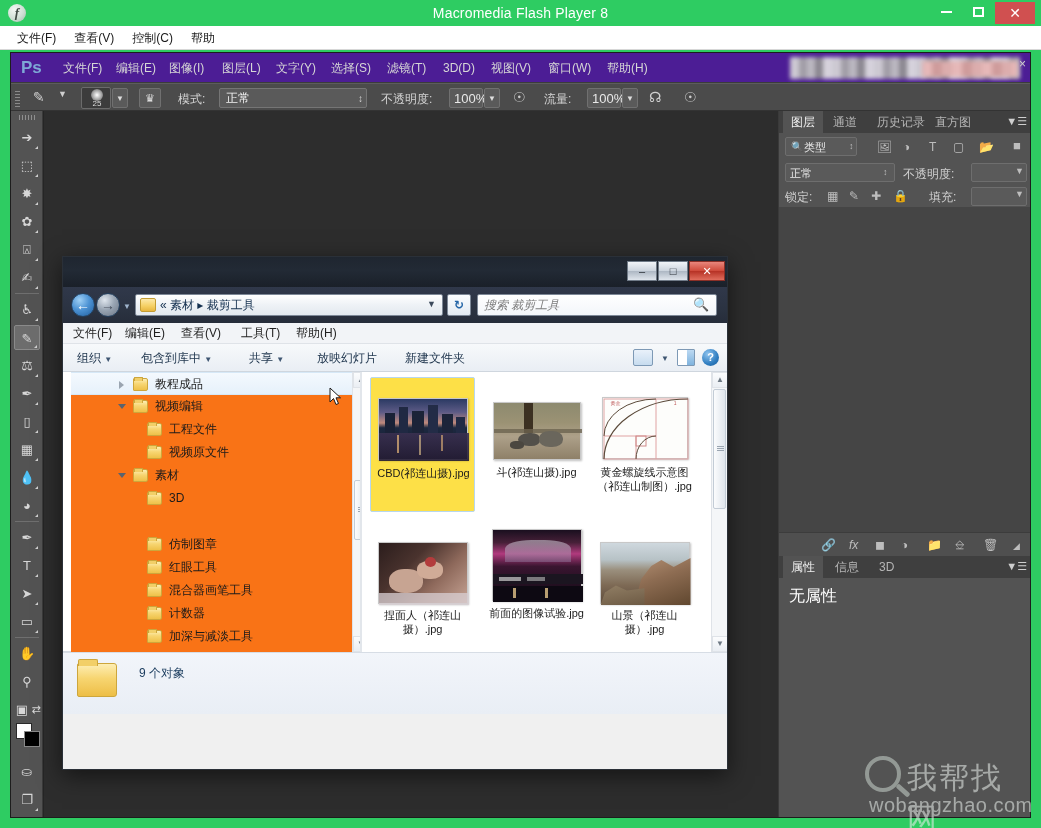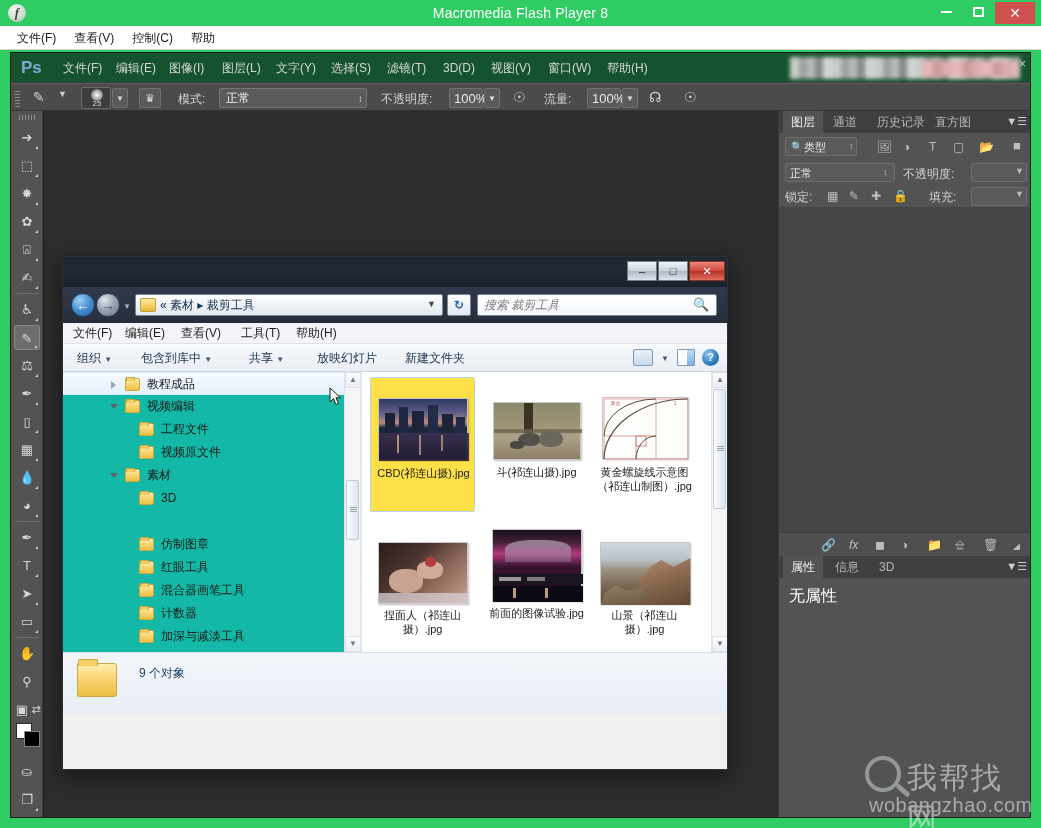--- a/index.html
+++ b/index.html
@@ -51,21 +51,21 @@
   }
   #flash-menubar .mi:first-child{ margin-left:8px; }
 
   
   #ps-app{
     position:absolute; left:10px; top:52px; width:1021px; height:766px;
     background:#2b2b2b; border:1px solid #1d1d1d; overflow:hidden;
   }
   #ps-menubar{
     position:absolute; left:0; top:0; width:1021px; height:30px;
-    background:#14532d; border-bottom:1px solid #3b3b3b;
+    background:#4c1d95; border-bottom:1px solid #3b3b3b;
   }
   #ps-logo{
     position:absolute; left:10px; top:4px; width:30px; height:22px;
     color:#7ea9d6; font-weight:bold; font-size:17px; line-height:22px;
     font-family:"Liberation Sans",sans-serif;
   }
   #ps-menubar .psmi{
     position:absolute; top:0; height:30px; line-height:30px;
     color:#d6d6d6; font-size:12px; white-space:nowrap;
   }
@@ -304,22 +304,22 @@
     background:radial-gradient(circle at 35% 30%,#8fc4ef 0%,#2f7dc0 60%,#175a96 100%);
     color:#fff; font-size:11px; font-weight:bold; text-align:center; line-height:17px;
   }
 
   
   #ex-body{
     position:absolute; left:0; top:115px; width:664px; height:280px;
     background:#ffffff; border-bottom:1px solid #d4dae1;
   }
   #ex-tree{
-    position:absolute; left:0; top:0; width:297px; height:280px;
-    background:#14b8a6; overflow:hidden;
+    position:absolute; left:8px; top:0; width:297px; height:280px;
+    background:#f97316; overflow:hidden;
   }
   .tree-item{
     position:absolute; left:0; width:297px; height:23px; line-height:23px;
     font-size:12px; color:#1b1b1b; white-space:nowrap;
   }
   .tree-item.sel{
     background:linear-gradient(180deg,#fbfcfe 0%,#eef3f9 100%);
     border-top:1px solid #dfe7f0; border-bottom:1px solid #dfe7f0;
   }
   .tree-item.hover{

